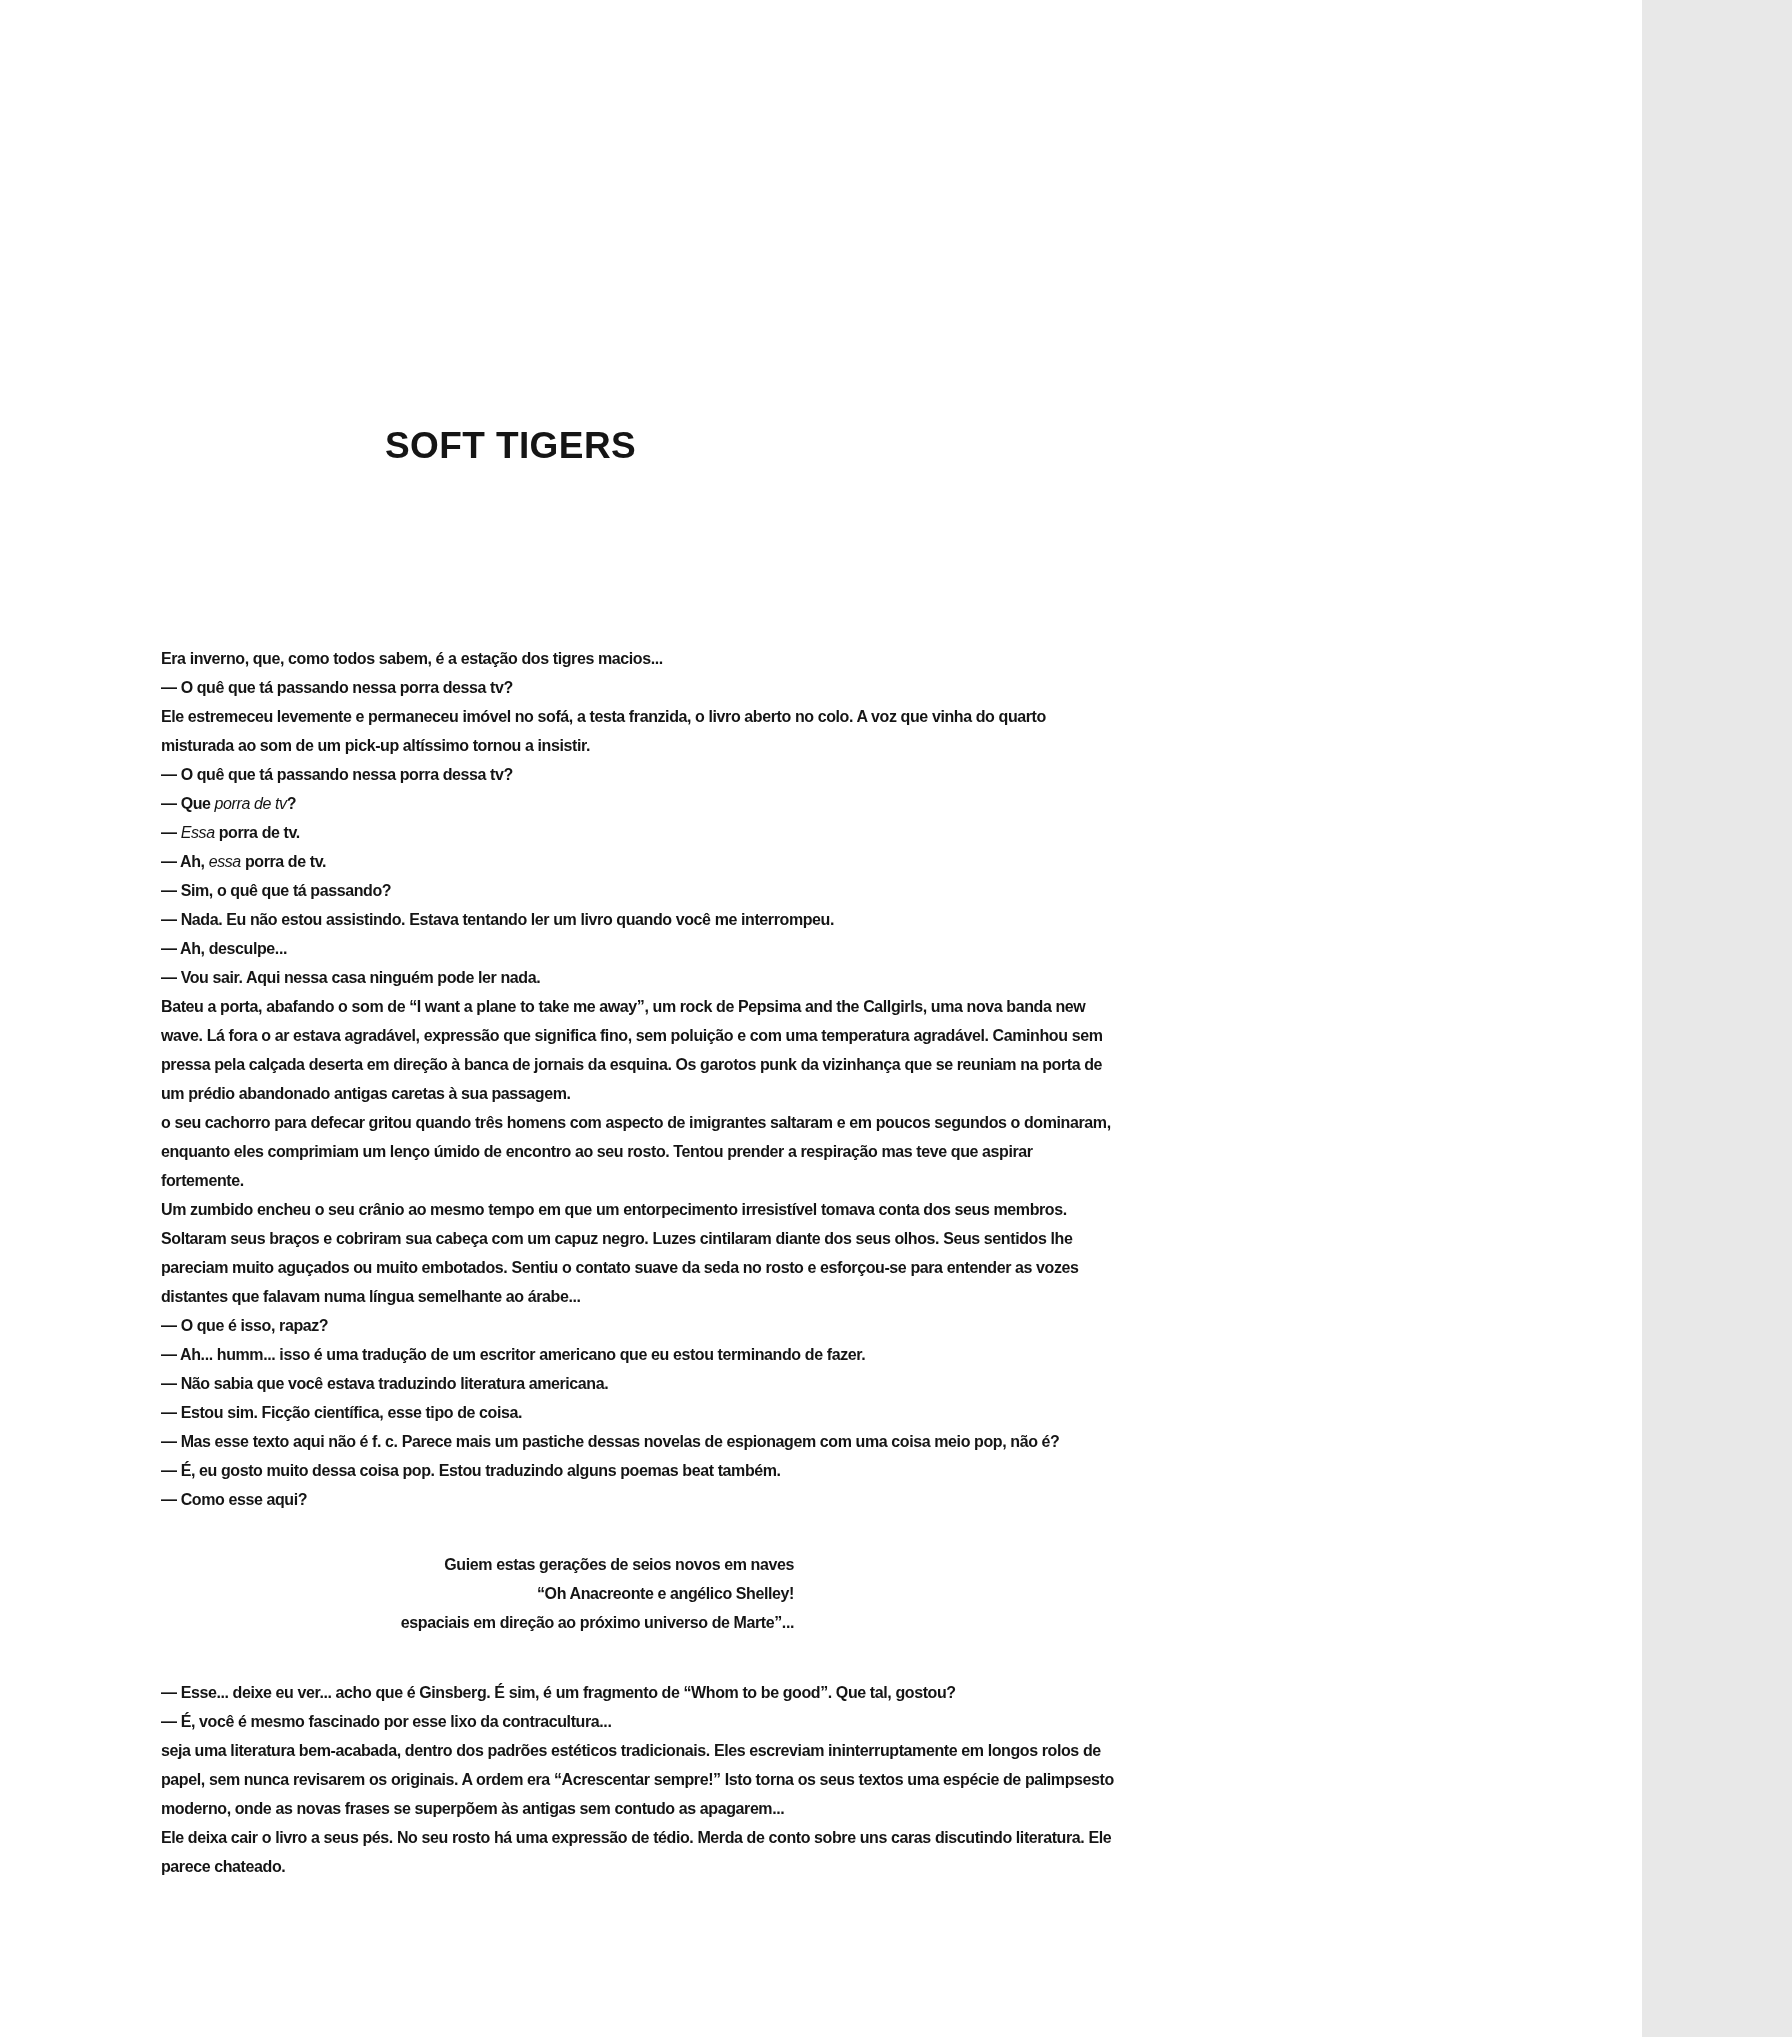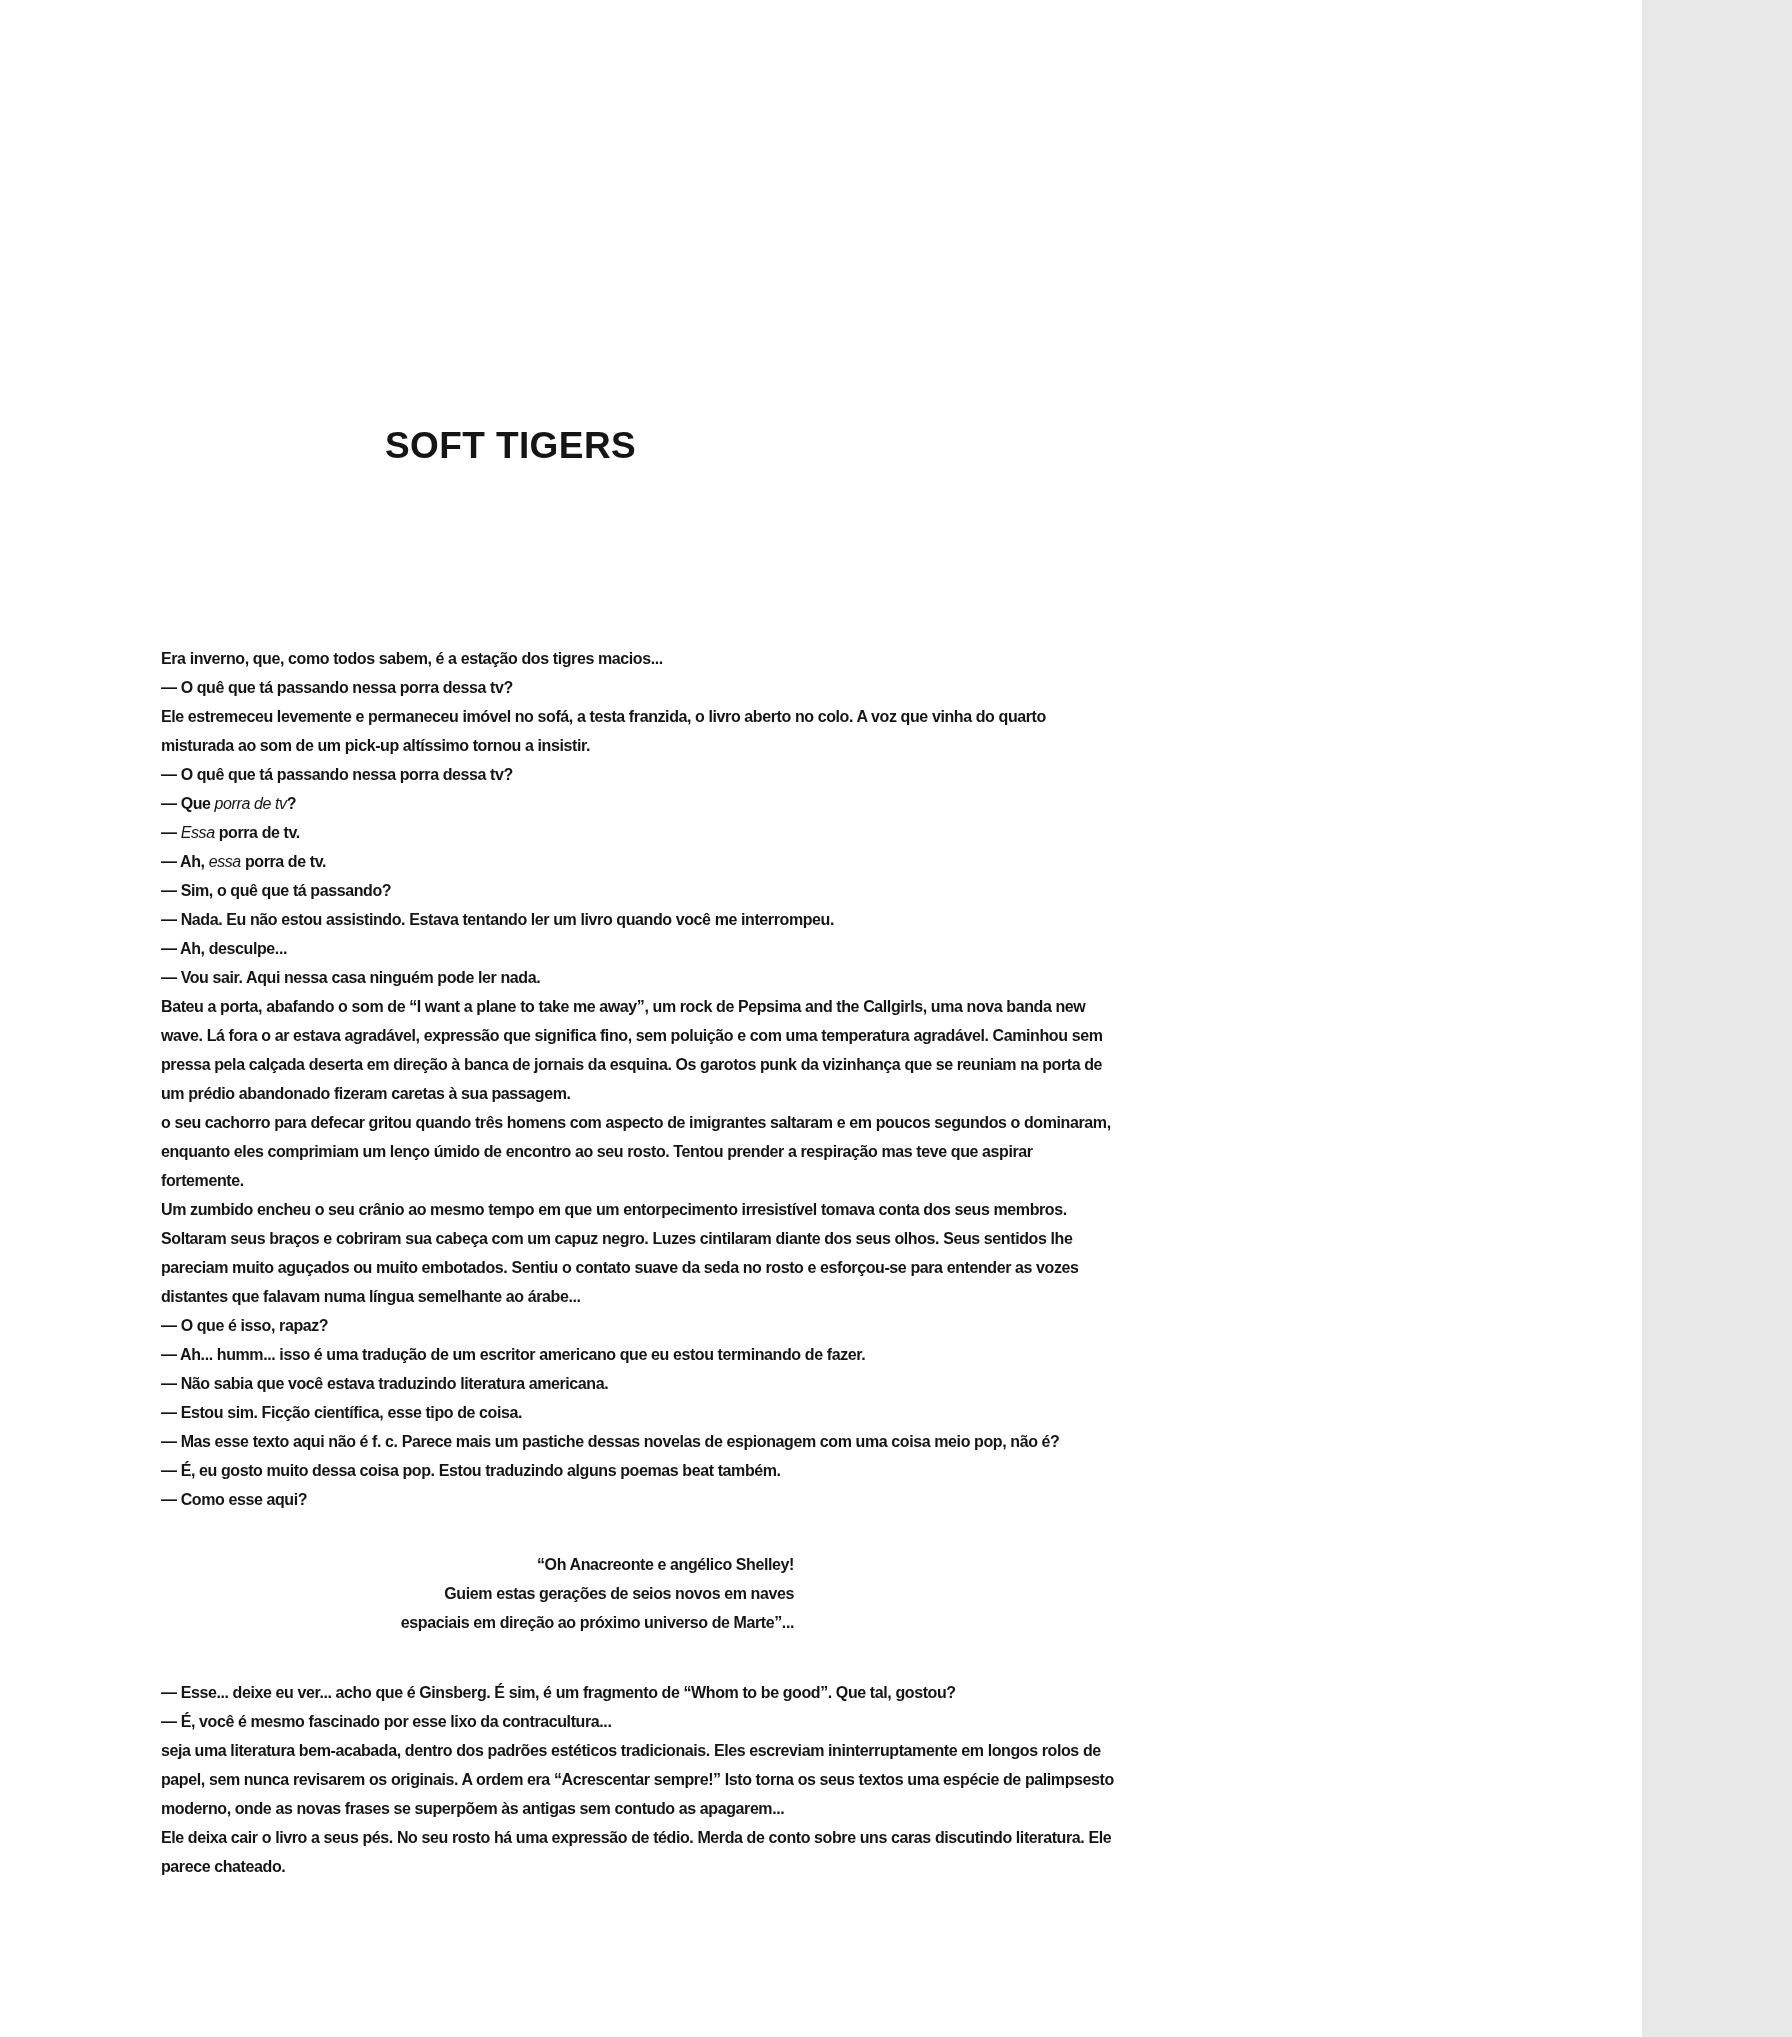--- a/index.html
+++ b/index.html
@@ -58,39 +58,39 @@
         <div class="line">— Que <em>porra de tv</em>?</div>
         <div class="line">— <em>Essa</em> porra de tv.</div>
         <div class="line">— Ah, <em>essa</em> porra de tv.</div>
         <div class="line">— Sim, o quê que tá passando?</div>
         <div class="line">— Nada. Eu não estou assistindo. Estava tentando ler um livro quando você me interrompeu.</div>
         <div class="line">— Ah, desculpe...</div>
         <div class="line">— Vou sair. Aqui nessa casa ninguém pode ler nada.</div>
         <div class="line">Bateu a porta, abafando o som de “I want a plane to take me away”, um rock de Pepsima and the Callgirls, uma nova banda new</div>
         <div class="line">wave. Lá fora o ar estava agradável, expressão que significa fino, sem poluição e com uma temperatura agradável. Caminhou sem</div>
         <div class="line">pressa pela calçada deserta em direção à banca de jornais da esquina. Os garotos punk da vizinhança que se reuniam na porta de</div>
-        <div class="line">um prédio abandonado fizeram caretas à sua passagem.</div>
+        <div class="line">um prédio abandonado antigas caretas à sua passagem.</div>
         <div class="line">o seu cachorro para defecar gritou quando três homens com aspecto de imigrantes saltaram e em poucos segundos o dominaram,</div>
         <div class="line">enquanto eles comprimiam um lenço úmido de encontro ao seu rosto. Tentou prender a respiração mas teve que aspirar</div>
         <div class="line">fortemente.</div>
         <div class="line">Um zumbido encheu o seu crânio ao mesmo tempo em que um entorpecimento irresistível tomava conta dos seus membros.</div>
         <div class="line">Soltaram seus braços e cobriram sua cabeça com um capuz negro. Luzes cintilaram diante dos seus olhos. Seus sentidos lhe</div>
         <div class="line">pareciam muito aguçados ou muito embotados. Sentiu o contato suave da seda no rosto e esforçou-se para entender as vozes</div>
         <div class="line">distantes que falavam numa língua semelhante ao árabe...</div>
         <div class="line">— O que é isso, rapaz?</div>
         <div class="line">— Ah... humm... isso é uma tradução de um escritor americano que eu estou terminando de fazer.</div>
         <div class="line">— Não sabia que você estava traduzindo literatura americana.</div>
         <div class="line">— Estou sim. Ficção científica, esse tipo de coisa.</div>
         <div class="line">— Mas esse texto aqui não é f. c. Parece mais um pastiche dessas novelas de espionagem com uma coisa meio pop, não é?</div>
         <div class="line">— É, eu gosto muito dessa coisa pop. Estou traduzindo alguns poemas beat também.</div>
         <div class="line">— Como esse aqui?</div>
       </div>
     <div class="verse" id="verse-lines">
+        <div class="line">Guiem estas gerações de seios novos em naves</div>
         <div class="line">“Oh Anacreonte e angélico Shelley!</div>
-        <div class="line">Guiem estas gerações de seios novos em naves</div>
         <div class="line">espaciais em direção ao próximo universo de Marte”...</div>
       </div>
     <div id="closing-lines">
         <div class="line">— Esse... deixe eu ver... acho que é Ginsberg. É sim, é um fragmento de “Whom to be good”. Que tal, gostou?</div>
         <div class="line">— É, você é mesmo fascinado por esse lixo da contracultura...</div>
         <div class="line">seja uma literatura bem-acabada, dentro dos padrões estéticos tradicionais. Eles escreviam ininterruptamente em longos rolos de</div>
         <div class="line">papel, sem nunca revisarem os originais. A ordem era “Acrescentar sempre!” Isto torna os seus textos uma espécie de palimpsesto</div>
         <div class="line">moderno, onde as novas frases se superpõem às antigas sem contudo as apagarem...</div>
         <div class="line">Ele deixa cair o livro a seus pés. No seu rosto há uma expressão de tédio. Merda de conto sobre uns caras discutindo literatura. Ele</div>
         <div class="line">parece chateado.</div>

